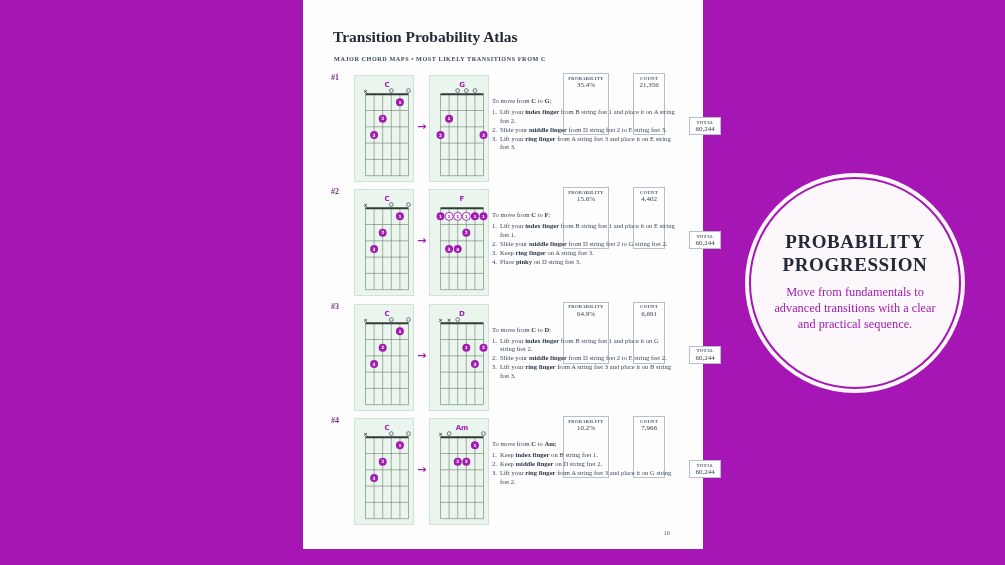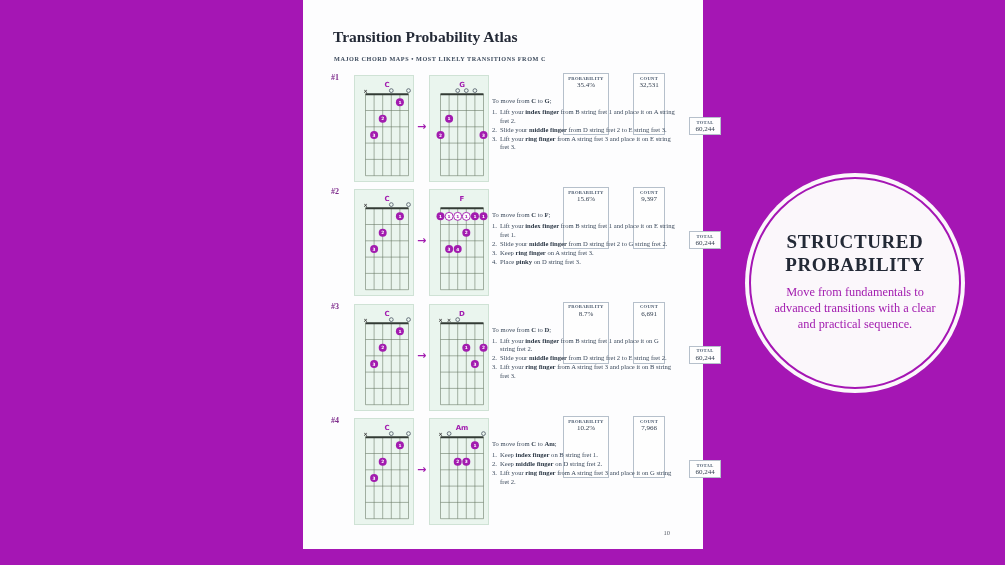--- a/index.html
+++ b/index.html
@@ -157,21 +157,21 @@
             <circle cx="54.5" cy="59.95" r="4" fill="#a21caf"></circle>
             <text x="54.5" y="61.550000000000004" text-anchor="middle" font-size="4.3" font-weight="bold" fill="#ffffff">3</text>
           </svg></div>
     <div class="stats">
       <div class="stat-cell c1">
         <div class="stat-h">PROBABILITY</div>
         <div class="stat-v">35.4%</div>
       </div>
       <div class="stat-cell c2">
         <div class="stat-h">COUNT</div>
-        <div class="stat-v">32,531</div>
+        <div class="stat-v">21,356</div>
       </div>
       <div class="stat-cell c3">
         <div class="stat-h">TOTAL</div>
         <div class="stat-v">60,244</div>
       </div>
     </div>
     <div class="textblock">
       <div class="intro"><span>To move from </span><b>C</b><span> to </span><b>G</b><span>;</span></div>
       <div class="steps">
             <div class="step">
@@ -252,21 +252,21 @@
             <circle cx="28.7" cy="59.95" r="4" fill="#a21caf"></circle>
             <text x="28.7" y="61.550000000000004" text-anchor="middle" font-size="4.3" font-weight="bold" fill="#ffffff">4</text>
           </svg></div>
     <div class="stats">
       <div class="stat-cell c1">
         <div class="stat-h">PROBABILITY</div>
         <div class="stat-v">15.6%</div>
       </div>
       <div class="stat-cell c2">
         <div class="stat-h">COUNT</div>
-        <div class="stat-v">9,397</div>
+        <div class="stat-v">4,402</div>
       </div>
       <div class="stat-cell c3">
         <div class="stat-h">TOTAL</div>
         <div class="stat-v">60,244</div>
       </div>
     </div>
     <div class="textblock">
       <div class="intro"><span>To move from </span><b>C</b><span> to </span><b>F</b><span>;</span></div>
       <div class="steps">
             <div class="step">
@@ -338,21 +338,21 @@
             <circle cx="37.3" cy="43.650000000000006" r="4" fill="#a21caf"></circle>
             <text x="37.3" y="45.25000000000001" text-anchor="middle" font-size="4.3" font-weight="bold" fill="#ffffff">1</text>
             <circle cx="54.5" cy="43.650000000000006" r="4" fill="#a21caf"></circle>
             <text x="54.5" y="45.25000000000001" text-anchor="middle" font-size="4.3" font-weight="bold" fill="#ffffff">2</text>
             <circle cx="45.9" cy="59.95" r="4" fill="#a21caf"></circle>
             <text x="45.9" y="61.550000000000004" text-anchor="middle" font-size="4.3" font-weight="bold" fill="#ffffff">3</text>
           </svg></div>
     <div class="stats">
       <div class="stat-cell c1">
         <div class="stat-h">PROBABILITY</div>
-        <div class="stat-v">8.7%</div>
+        <div class="stat-v">64.9%</div>
       </div>
       <div class="stat-cell c2">
         <div class="stat-h">COUNT</div>
         <div class="stat-v">6,691</div>
       </div>
       <div class="stat-cell c3">
         <div class="stat-h">TOTAL</div>
         <div class="stat-v">60,244</div>
       </div>
     </div>
@@ -458,15 +458,15 @@
               <span class="step-text"><span>Lift your </span><b>ring finger</b><span> from A string fret 3 and place it on G string fret 2.</span></span>
             </div>
           </div>
     </div>
   </div>
 </div>
   <div class="page-number">10</div>
 </div>
 
 <div class="badge-circle">
-  <div class="badge-title">STRUCTURED PROBABILITY</div>
+  <div class="badge-title">PROBABILITY PROGRESSION</div>
   <div class="badge-body">Move from fundamentals to advanced transitions with a clear and practical sequence.</div>
 </div>
 
 </body></html>

